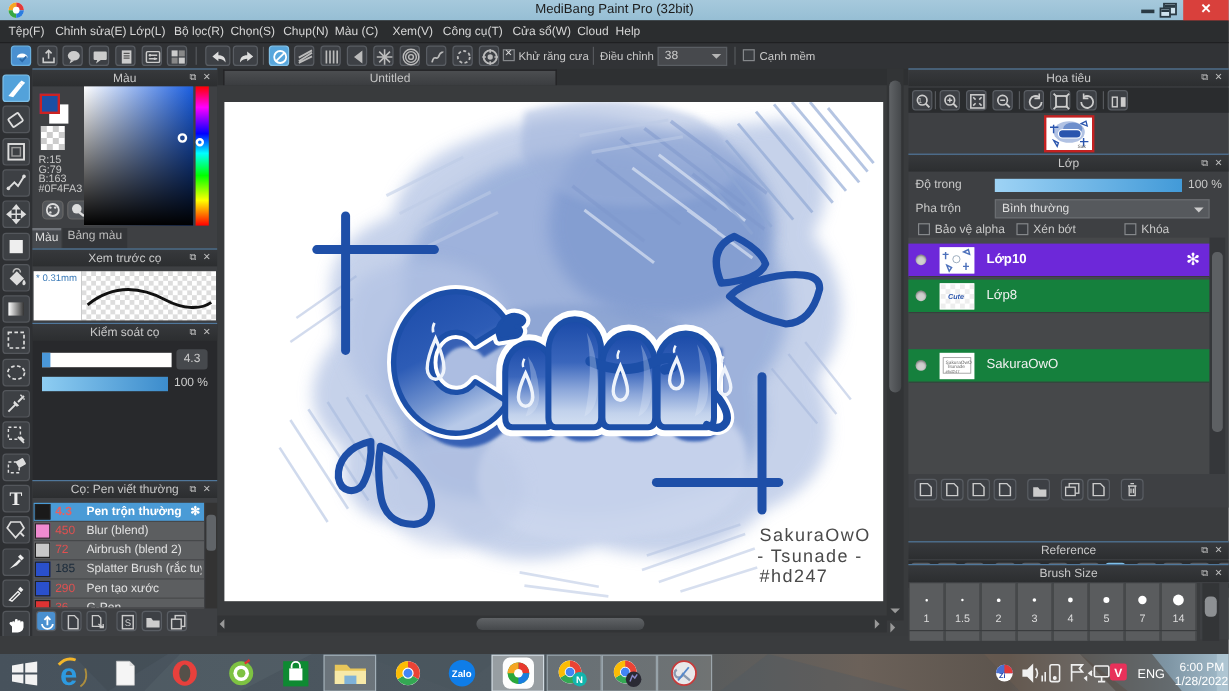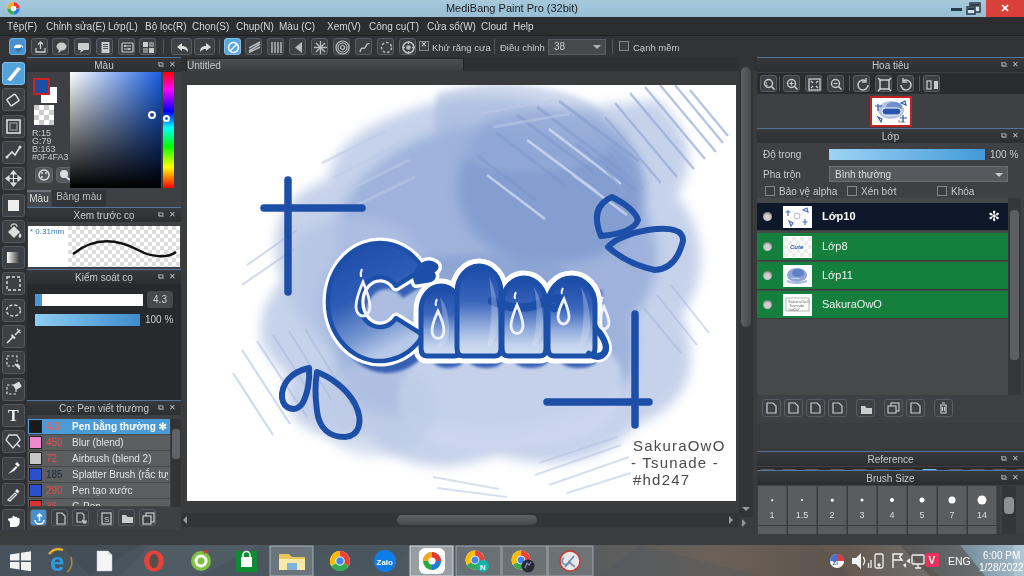--- a/index.html
+++ b/index.html
@@ -58,37 +58,37 @@
 .brow .sw{position:absolute;left:1px;top:1px;width:13px;height:13px;border:1px solid #222;}
 .brow .num{position:absolute;left:18px;color:#e05050;}
 .brow .nm{position:absolute;left:44px;white-space:nowrap;overflow:hidden;width:96px;}
 #blscroll{position:absolute;left:144px;top:19px;width:10px;height:88px;background:#333;}
 #blscroll .th{position:absolute;left:1px;top:10px;width:8px;height:30px;background:#606468;border-radius:3px;}
 .bbtn{position:absolute;top:109px;width:17px;height:17px;background:#3d4045;border:1px solid #595d63;border-radius:3px;}
 .bbtn svg{position:absolute;left:1px;top:1px;}
 
 #docarea{left:181px;top:57px;width:576px;height:473px;background:#393b3d;}
 #tabbar{position:absolute;left:0;top:0;width:576px;height:14px;background:#2e3032;}
-#tab1{position:absolute;left:5px;top:1px;width:278px;height:13px;background:linear-gradient(#4c4e51,#3b3d40);color:#c5c5c5;font-size:10px;line-height:13px;border:1px solid #232426;border-bottom:none;}
+#tab1{position:absolute;left:5px;top:1px;width:278px;height:13px;background:linear-gradient(#4c4e51,#3b3d40);color:#c5c5c5;font-size:10px;text-align:center;line-height:13px;border:1px solid #232426;border-bottom:none;}
 #canvas{position:absolute;left:6px;top:28px;width:549px;height:416px;background:#fff;overflow:hidden;}
 #vscroll{position:absolute;left:558px;top:0px;width:14px;height:460px;background:#323436;}
 #vscroll .th{position:absolute;left:2px;top:10px;width:10px;height:260px;background:linear-gradient(90deg,#606366,#45484b);border-radius:5px;}
 #hscroll{position:absolute;left:0px;top:456px;width:558px;height:14px;background:#323436;}
 #hscroll .th{position:absolute;left:216px;top:2px;width:140px;height:10px;background:linear-gradient(#606366,#45484b);border-radius:5px;}
 .sarrow{position:absolute;width:0;height:0;border:4px solid transparent;}
 
 #navpanel{left:757px;top:57px;width:267px;height:71px;}
 #navtools{position:absolute;left:0;top:16px;width:267px;height:21px;background:#2a2c2e;}
 #navthumb{position:absolute;left:113px;top:39px;width:42px;height:31px;background:#c42121;}
 #navthumb svg{position:absolute;left:2px;top:2px;}
 #layerpanel{left:757px;top:128px;width:267px;height:295px;}
 .lctl{position:absolute;color:#c8c8c8;font-size:10px;}
 #laylist{position:absolute;left:0;top:70px;width:251px;height:197px;background:#46484a;}
 .lrow{position:absolute;left:0;width:251px;height:28px;background:#15803d;border-bottom:1px solid #3a3c3e;}
-.lrow.sel{background:#0f172a;}
+.lrow.sel{background:#6d28d9;}
 .lrow .dot{position:absolute;left:6px;top:9px;width:9px;height:9px;border-radius:50%;background:#d0d0d0;box-shadow:inset 0 1px 2px rgba(0,0,0,.5);}
 .lrow .th{position:absolute;left:26px;top:3px;width:29px;height:22px;background:#fff;overflow:hidden;}
 .lrow .nm{position:absolute;left:65px;top:7px;color:#f0f0f0;font-size:11px;}
 .lrow.sel .nm{font-weight:bold;color:#fff;}
 #layscroll{position:absolute;left:251px;top:70px;width:13px;height:197px;background:#35373a;}
 #layscroll .th{position:absolute;left:2px;top:12px;width:9px;height:150px;background:#5d6063;border-radius:4px;}
 .laybtn{position:absolute;top:271px;width:19px;height:18px;background:#3d4045;border:1px solid #595d63;border-radius:3px;}
 .laybtn svg{position:absolute;left:2px;top:2px;}
 #refpanel{left:757px;top:423px;width:267px;height:47px;margin-top:28px;}
 #reftools{position:absolute;left:0;top:16px;width:267px;height:23px;background:#2a2c2e;}
@@ -578,21 +578,21 @@
     <div id="val100">100 %</div>
   </div>
 
   <div class="panel" id="brushlist">
     <div class="ptitle">Cọ: Pen viết thường</div>
     <div class="pico" style="right:15px">⧉</div>
       <div class="pico" style="right:4px">✕</div>
     <div class="brow sel" style="top:19px">
         <div class="sw" style="background:#1a1a1a"></div>
         <span class="num" style="color:#e86060">4.3</span>
-        <span class="nm">Pen bằng thường</span>
+        <span class="nm">Pen trộn thường</span>
         <span style="position:absolute;right:3px;top:0px;color:#fff">✻</span>
       </div>
     <div class="brow" style="top:35px">
         <div class="sw" style="background:#f08ad0"></div>
         <span class="num">450</span>
         <span class="nm">Blur (blend)</span>
       </div>
     <div class="brow" style="top:51px">
         <div class="sw" style="background:#c8c8c8"></div>
         <span class="num">72</span>
@@ -780,31 +780,20 @@
                 <rect x="21" y="13" width="4" height="4" fill="#ddd"></rect>
                 <rect x="1" y="17" width="4" height="4" fill="#ddd"></rect>
                 <rect x="9" y="17" width="4" height="4" fill="#ddd"></rect>
                 <rect x="17" y="17" width="4" height="4" fill="#ddd"></rect>
                 <rect x="25" y="17" width="4" height="4" fill="#ddd"></rect>
               </g>
               <text x="7" y="13" font-size="6" font-weight="bold" fill="#2a55ae" font-style="italic">Cute</text>
             </svg></div>
           <div class="nm">Lớp8</div>
         </div>
-      <div class="lrow" style="top:64px">
-          <div class="dot"></div>
-          <div class="th" id="lth11"><svg width="29" height="22">
-              <rect width="29" height="22" fill="#fff"></rect>
-              <ellipse cx="14" cy="10" rx="10" ry="7" fill="#8da5d6"></ellipse>
-              <ellipse cx="15" cy="8" rx="6" ry="4" fill="#5f82c4"></ellipse>
-              <path d="M4 16 q10 4 20 0" stroke="#aab8de" stroke-width="2" fill="none"></path>
-              <text x="8" y="15" font-size="5" fill="#fff">~~~</text>
-            </svg></div>
-          <div class="nm">Lớp11</div>
-        </div>
       <div class="lrow" style="top:93px">
           <div class="dot"></div>
           <div class="th" id="lthS"><svg width="29" height="22">
               <rect width="29" height="22" fill="#fff"></rect>
               <rect x="3" y="4" width="23" height="13" fill="none" stroke="#999" stroke-width="0.7"></rect>
               <text x="5" y="9" font-size="4" fill="#666">SakuraOwO</text>
               <text x="6" y="13" font-size="4" fill="#666">Tsunade</text>
               <text x="5" y="16.5" font-size="3.5" fill="#666">#hd247</text>
             </svg></div>
           <div class="nm">SakuraOwO</div>

